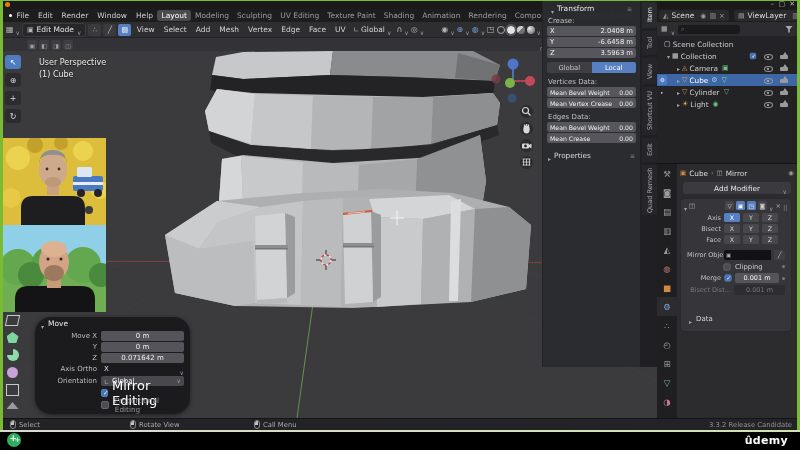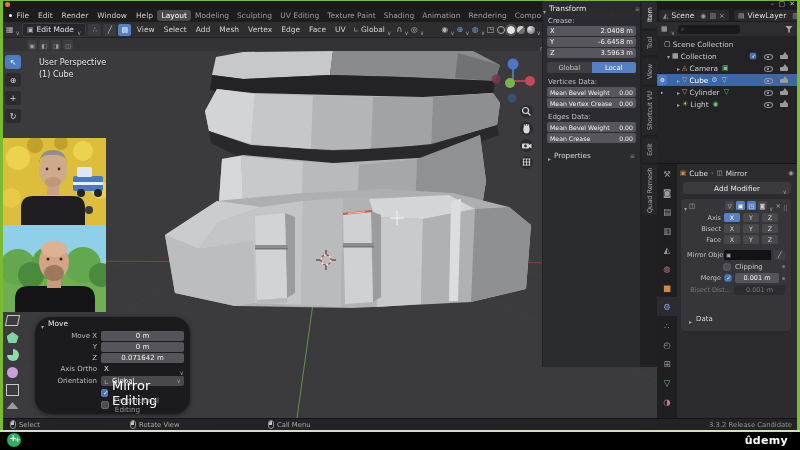--- a/index.html
+++ b/index.html
@@ -426,21 +426,21 @@
         <span style="font-size:13px;color:#fff;">Mirror Editing</span>
       </div>
       <div class="f" style="height:12px;padding:0 6px 0 66px;gap:6px;">
         <span class="cb"></span>
         <span style="font-size:7.3px;color:#949494;">Proportional Editing</span>
       </div>
     </div>
   </div>
 
   <div id="npanel" class="r">
-    <div class="f" style="height:14px;padding:0 0;gap:3px;margin-top:1px;">
+    <div class="f" style="height:14px;padding:0 8px;gap:3px;margin-top:1px;">
       <span class="arrow-d"></span>
       <span style="font-size:7.5px;color:#e4e4e4;">Transform</span>
       <span style="flex:1;"></span>
       <span style="font-size:6px;color:#8a8a8a;">≡</span>
     </div>
     <div class="nlabel" style="padding:2px 5px 1px;">Crease:</div>
     <div style="padding:0 4px;display:flex;flex-direction:column;gap:1px;">
       <div class="nfield">
           <span>X</span>
           <span>2.0408 m</span>
@@ -654,21 +654,21 @@
 
   <div id="statusbar" class="r">
     <div class="f" style="position:absolute;left:10px;top:1px;gap:3px;">
       <span class="mouse"></span>
       <span class="sitem">Select</span>
     </div>
     <div class="f" style="position:absolute;left:130px;top:1px;gap:3px;">
       <span class="mouse"></span>
       <span class="sitem">Rotate View</span>
     </div>
-    <div class="f" style="position:absolute;left:268px;top:1px;gap:3px;">
+    <div class="f" style="position:absolute;left:254px;top:1px;gap:3px;">
       <span class="mouse"></span>
       <span class="sitem">Call Menu</span>
     </div>
     <span class="sitem" style="position:absolute;right:8px;top:2px;color:#919191;">3.3.2 Release Candidate</span>
   </div>
 
   <div class="gb r" style="left:0;top:0;width:3px;height:431px;"></div>
   <div class="gb r" style="right:0;top:0;width:3px;height:431px;"></div>
   <div class="gb r" style="left:0;top:0;width:800px;height:1px;"></div>
   <div class="r" style="left:0;top:430px;width:800px;height:2px;background:linear-gradient(90deg,#d9d9d4,#cfe3b0);"></div>

